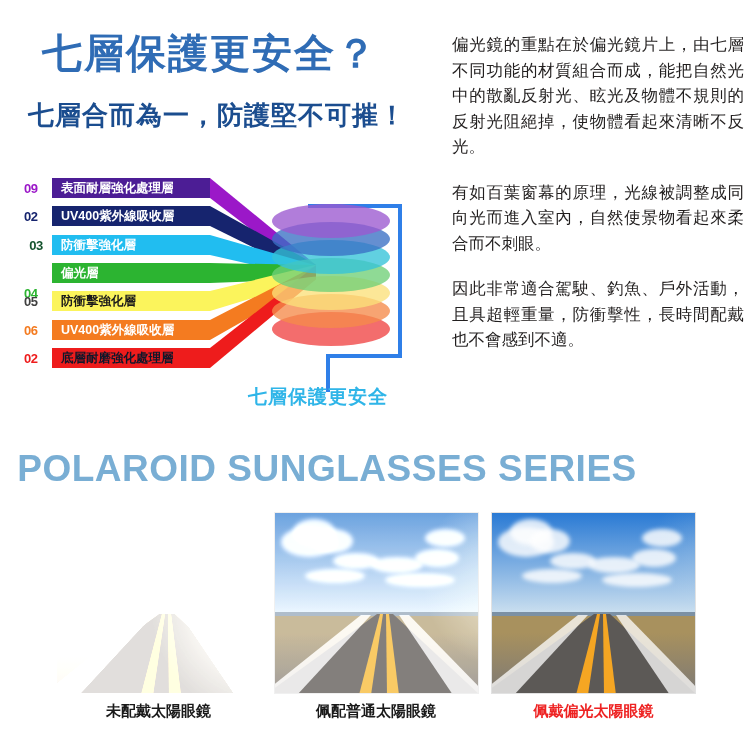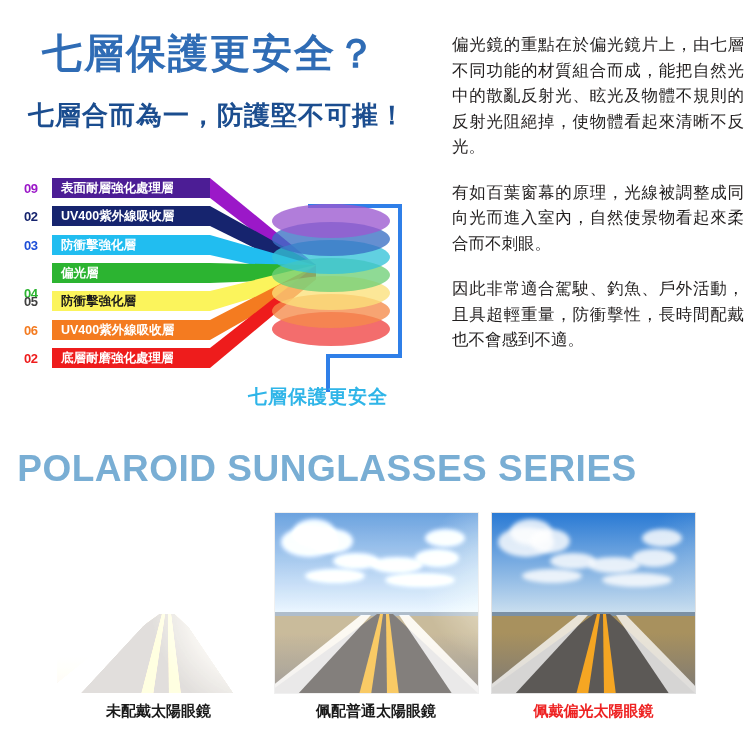--- a/index.html
+++ b/index.html
@@ -170,21 +170,21 @@
       <div class="layer-row" style="top: 28.3px;">
         <div class="layer-num" style="color: rgb(22, 36, 110);">02</div>
         <div class="layer-band" style="background: rgb(22, 36, 110);">
           <span class="layer-label" style="color: rgb(255, 255, 255);">UV400紫外線吸收層</span>
         </div>
         <div class="layer-wedge"><svg viewBox="0 0 106 20" width="106" height="20" style="overflow: visible;">
             <polygon points="0,0 0,20 106,72.7 106,58.7" fill="#16246e"></polygon>
           </svg></div>
       </div>
       <div class="layer-row" style="top: 56.6px;">
-        <div class="layer-num" style="color: #1d4ed8;">03</div>
+        <div class="layer-num" style="color: #14532d; text-align: center;">03</div>
         <div class="layer-band" style="background: rgb(33, 189, 240);">
           <span class="layer-label" style="color: rgb(255, 255, 255);">防衝擊強化層</span>
         </div>
         <div class="layer-wedge"><svg viewBox="0 0 106 20" width="106" height="20" style="overflow: visible;">
             <polygon points="0,0 0,20 106,44.4 106,30.4" fill="#21bdf0"></polygon>
           </svg></div>
       </div>
       <div class="layer-row" style="top: 84.9px;">
         <div class="layer-num" style="color: rgb(44, 180, 49); margin-top: 20px;">04</div>
         <div class="layer-band" style="background: rgb(44, 180, 49);">
@@ -208,21 +208,21 @@
         <div class="layer-band" style="background: rgb(244, 123, 32);">
           <span class="layer-label" style="color: rgb(255, 255, 255);">UV400紫外線吸收層</span>
         </div>
         <div class="layer-wedge"><svg viewBox="0 0 106 20" width="106" height="20" style="overflow: visible;">
             <polygon points="0,0 0,20 106,-40.5 106,-54.5" fill="#f47b20"></polygon>
           </svg></div>
       </div>
       <div class="layer-row" style="top: 169.8px;">
         <div class="layer-num" style="color: rgb(238, 28, 28);">02</div>
         <div class="layer-band" style="background: rgb(238, 28, 28);">
-          <span class="layer-label" style="color: #ffffff;">底層耐磨強化處理層</span>
+          <span class="layer-label" style="color: #0f172a;">底層耐磨強化處理層</span>
         </div>
         <div class="layer-wedge"><svg viewBox="0 0 106 20" width="106" height="20" style="overflow: visible;">
             <polygon points="0,0 0,20 106,-68.80000000000001 106,-82.80000000000001" fill="#ee1c1c"></polygon>
           </svg></div>
       </div>
     </div>
 
   <div id="lens-stack">
       <div class="disc" style="top: 0px; background: rgb(155, 89, 208); z-index: 10;"></div>
       <div class="disc" style="top: 18px; background: rgb(58, 111, 196); z-index: 9;"></div>

